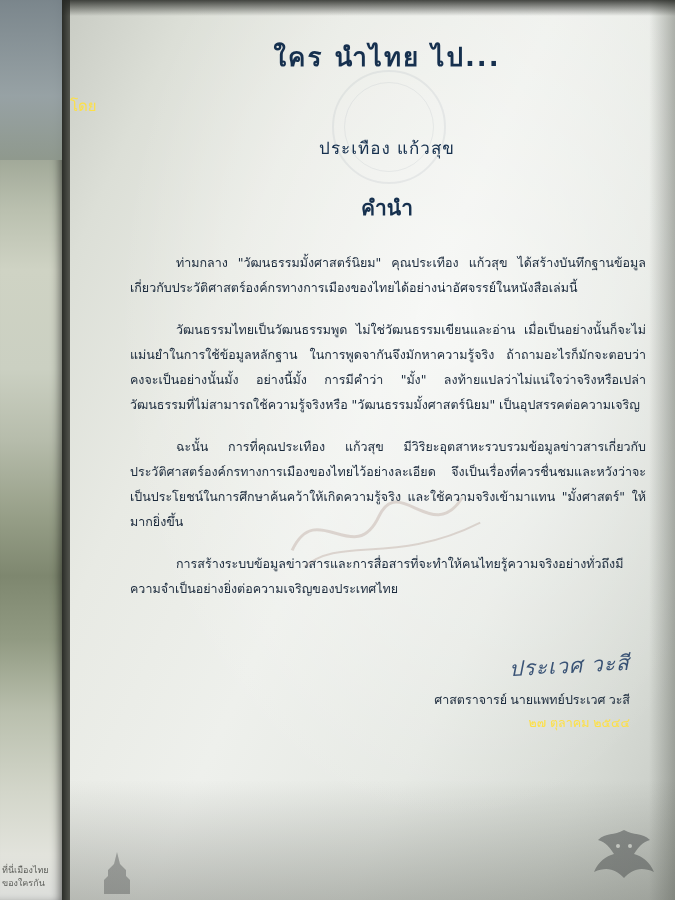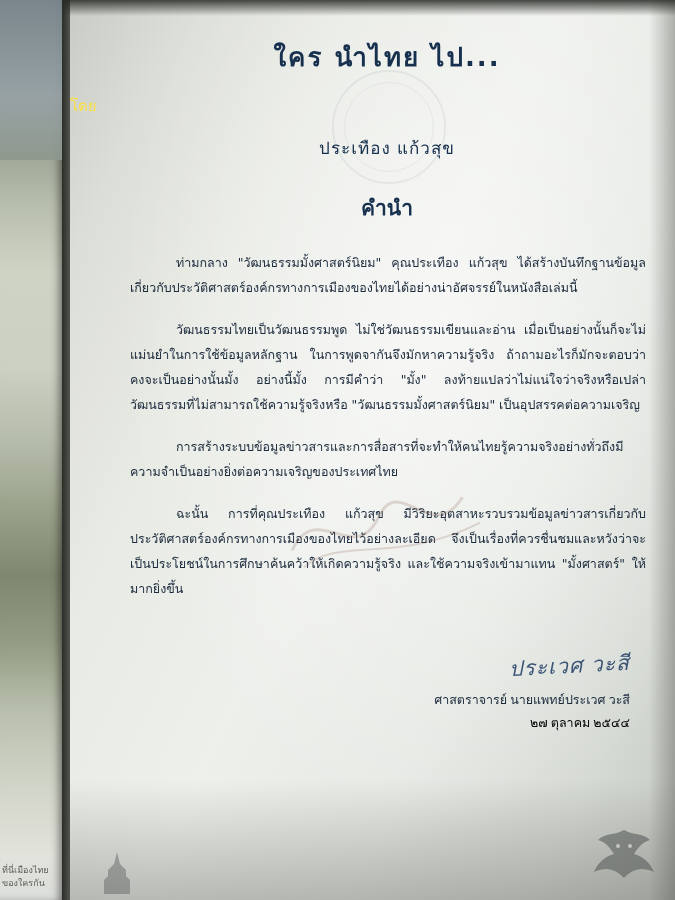--- a/index.html
+++ b/index.html
@@ -143,23 +143,22 @@
     opacity: 0.85;
   }
   .sig-name {
     font-size: 12.5px;
     color: #1b2a3c;
     line-height: 24px;
     font-family: Liberation Serif, serif;
   }
   .sig-date {
     font-size: 12.5px;
-    color: #000000;
+    color: #fde047;
     line-height: 22px;
-    font-family: Liberation Serif, serif;
   }
   
   .seal {
     position: absolute;
     left: 50%;
     top: 70px;
     width: 110px; height: 110px;
     margin-left: -55px;
     border: 2px solid rgba(90,105,125,0.18);
     border-radius: 50%;
@@ -222,22 +221,22 @@
     <div class="seal"></div>
 
     <h1 class="title">ใคร  นำไทย  ไป...</h1>
     <div class="byline-small">โดย</div>
     <div class="author">ประเทือง  แก้วสุข</div>
     <h2 class="section-head">คำนำ</h2>
 
     <div class="body-wrap">
       <p class="para">ท่ามกลาง "วัฒนธรรมมั้งศาสตร์นิยม" คุณประเทือง  แก้วสุข ได้สร้างบันทึกฐานข้อมูลเกี่ยวกับประวัติศาสตร์องค์กรทางการเมืองของไทยได้อย่างน่าอัศจรรย์ในหนังสือเล่มนี้</p>
       <p class="para">วัฒนธรรมไทยเป็นวัฒนธรรมพูด  ไม่ใช่วัฒนธรรมเขียนและอ่าน เมื่อเป็นอย่างนั้นก็จะไม่แม่นยำในการใช้ข้อมูลหลักฐาน  ในการพูดจากันจึงมักหาความรู้จริง ถ้าถามอะไรก็มักจะตอบว่าคงจะเป็นอย่างนั้นมั้ง  อย่างนี้มั้ง  การมีคำว่า "มั้ง" ลงท้ายแปลว่าไม่แน่ใจว่าจริงหรือเปล่า  วัฒนธรรมที่ไม่สามารถใช้ความรู้จริงหรือ "วัฒนธรรมมั้งศาสตร์นิยม" เป็นอุปสรรคต่อความเจริญ</p>
+      <p class="para">ฉะนั้น การที่คุณประเทือง  แก้วสุข มีวิริยะอุตสาหะรวบรวมข้อมูลข่าวสารเกี่ยวกับประวัติศาสตร์องค์กรทางการเมืองของไทยไว้อย่างละเอียด จึงเป็นเรื่องที่ควรชื่นชมและหวังว่าจะเป็นประโยชน์ในการศึกษาค้นคว้าให้เกิดความรู้จริง และใช้ความจริงเข้ามาแทน "มั้งศาสตร์" ให้มากยิ่งขึ้น</p>
       <p class="para">การสร้างระบบข้อมูลข่าวสารและการสื่อสารที่จะทำให้คนไทยรู้ความจริงอย่างทั่วถึงมีความจำเป็นอย่างยิ่งต่อความเจริญของประเทศไทย</p>
-      <p class="para">ฉะนั้น การที่คุณประเทือง  แก้วสุข มีวิริยะอุตสาหะรวบรวมข้อมูลข่าวสารเกี่ยวกับประวัติศาสตร์องค์กรทางการเมืองของไทยไว้อย่างละเอียด จึงเป็นเรื่องที่ควรชื่นชมและหวังว่าจะเป็นประโยชน์ในการศึกษาค้นคว้าให้เกิดความรู้จริง และใช้ความจริงเข้ามาแทน "มั้งศาสตร์" ให้มากยิ่งขึ้น</p>
     </div>
 
     <div class="sig-block">
       <div class="signature">ประเวศ วะสี</div>
       <div class="sig-name">ศาสตราจารย์ นายแพทย์ประเวศ  วะสี</div>
       <div class="sig-date">๒๗  ตุลาคม  ๒๕๔๔</div>
     </div>
 
     <svg class="showthrough" viewBox="0 0 220 110">
       <path d="M10,70 C40,20 70,95 100,45 C125,5 150,80 185,35" fill="none" stroke="#7a4a3a" stroke-width="3"></path>

